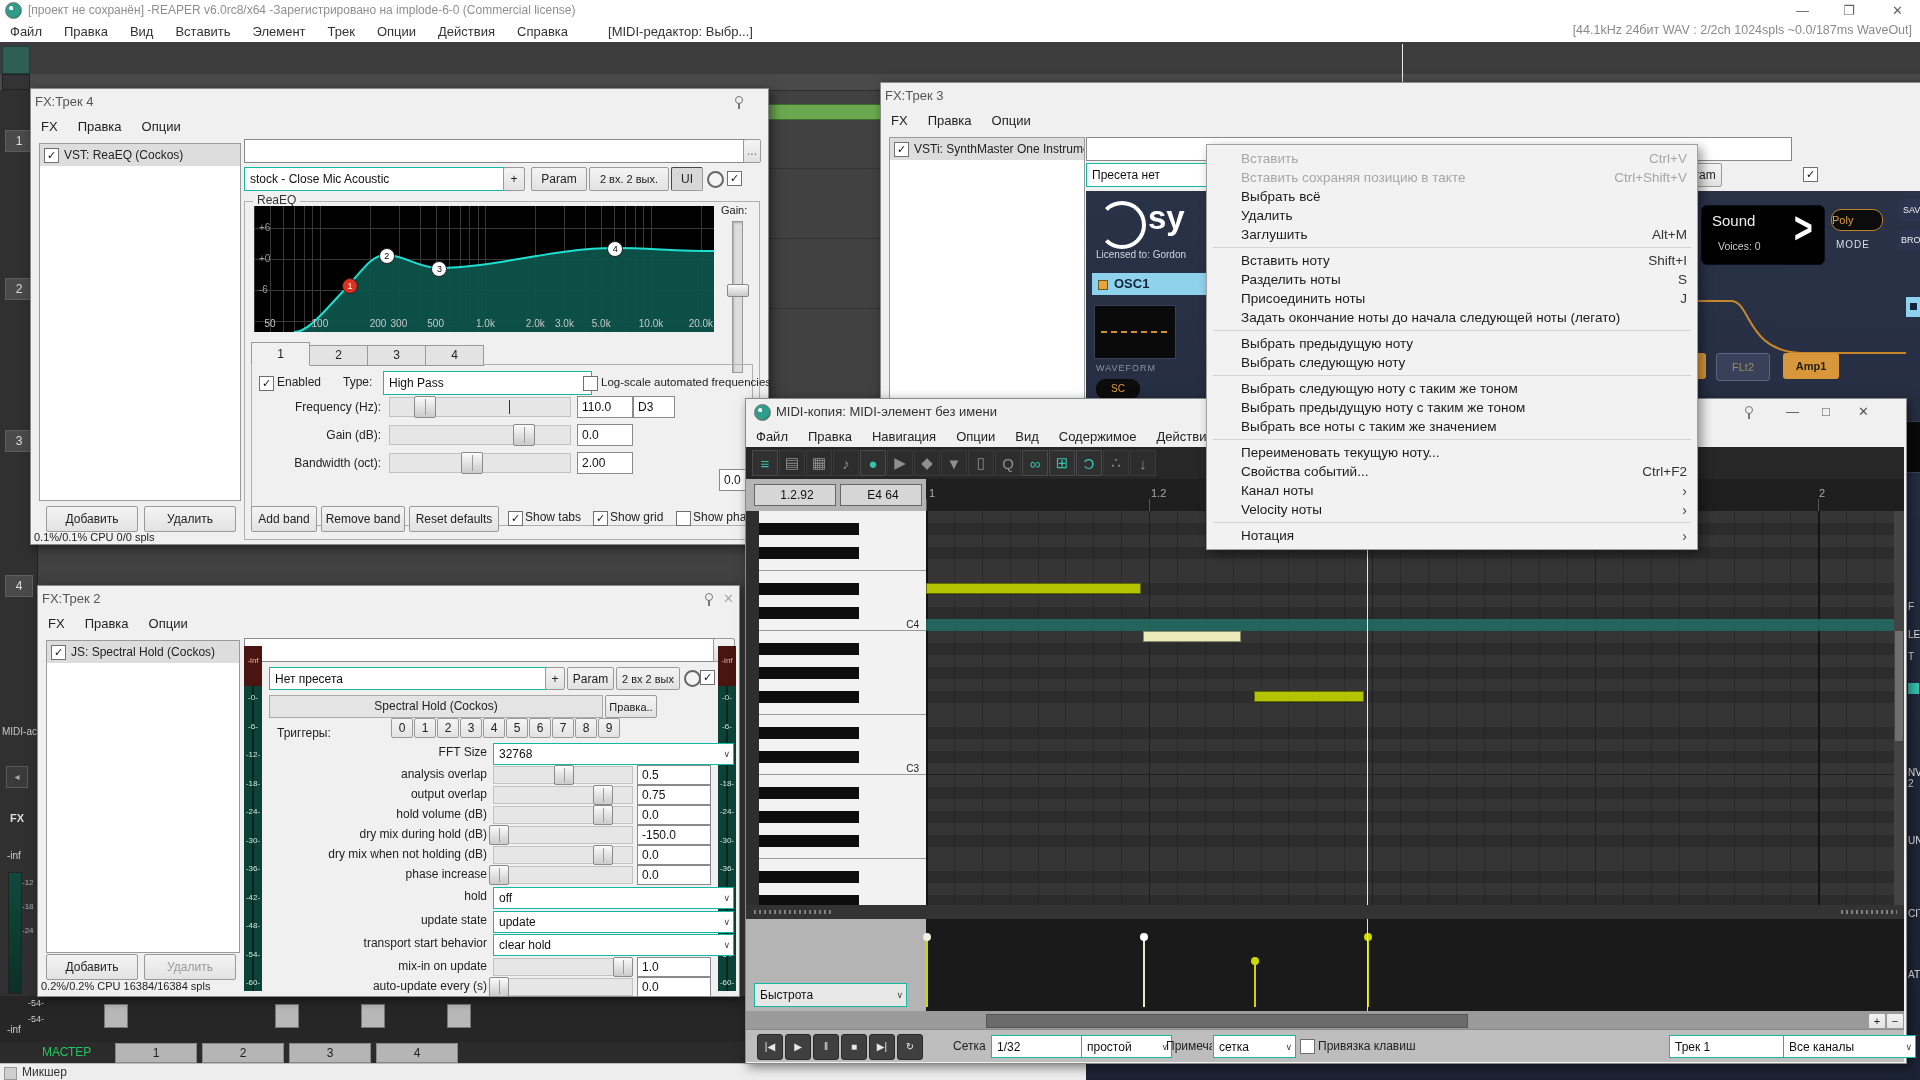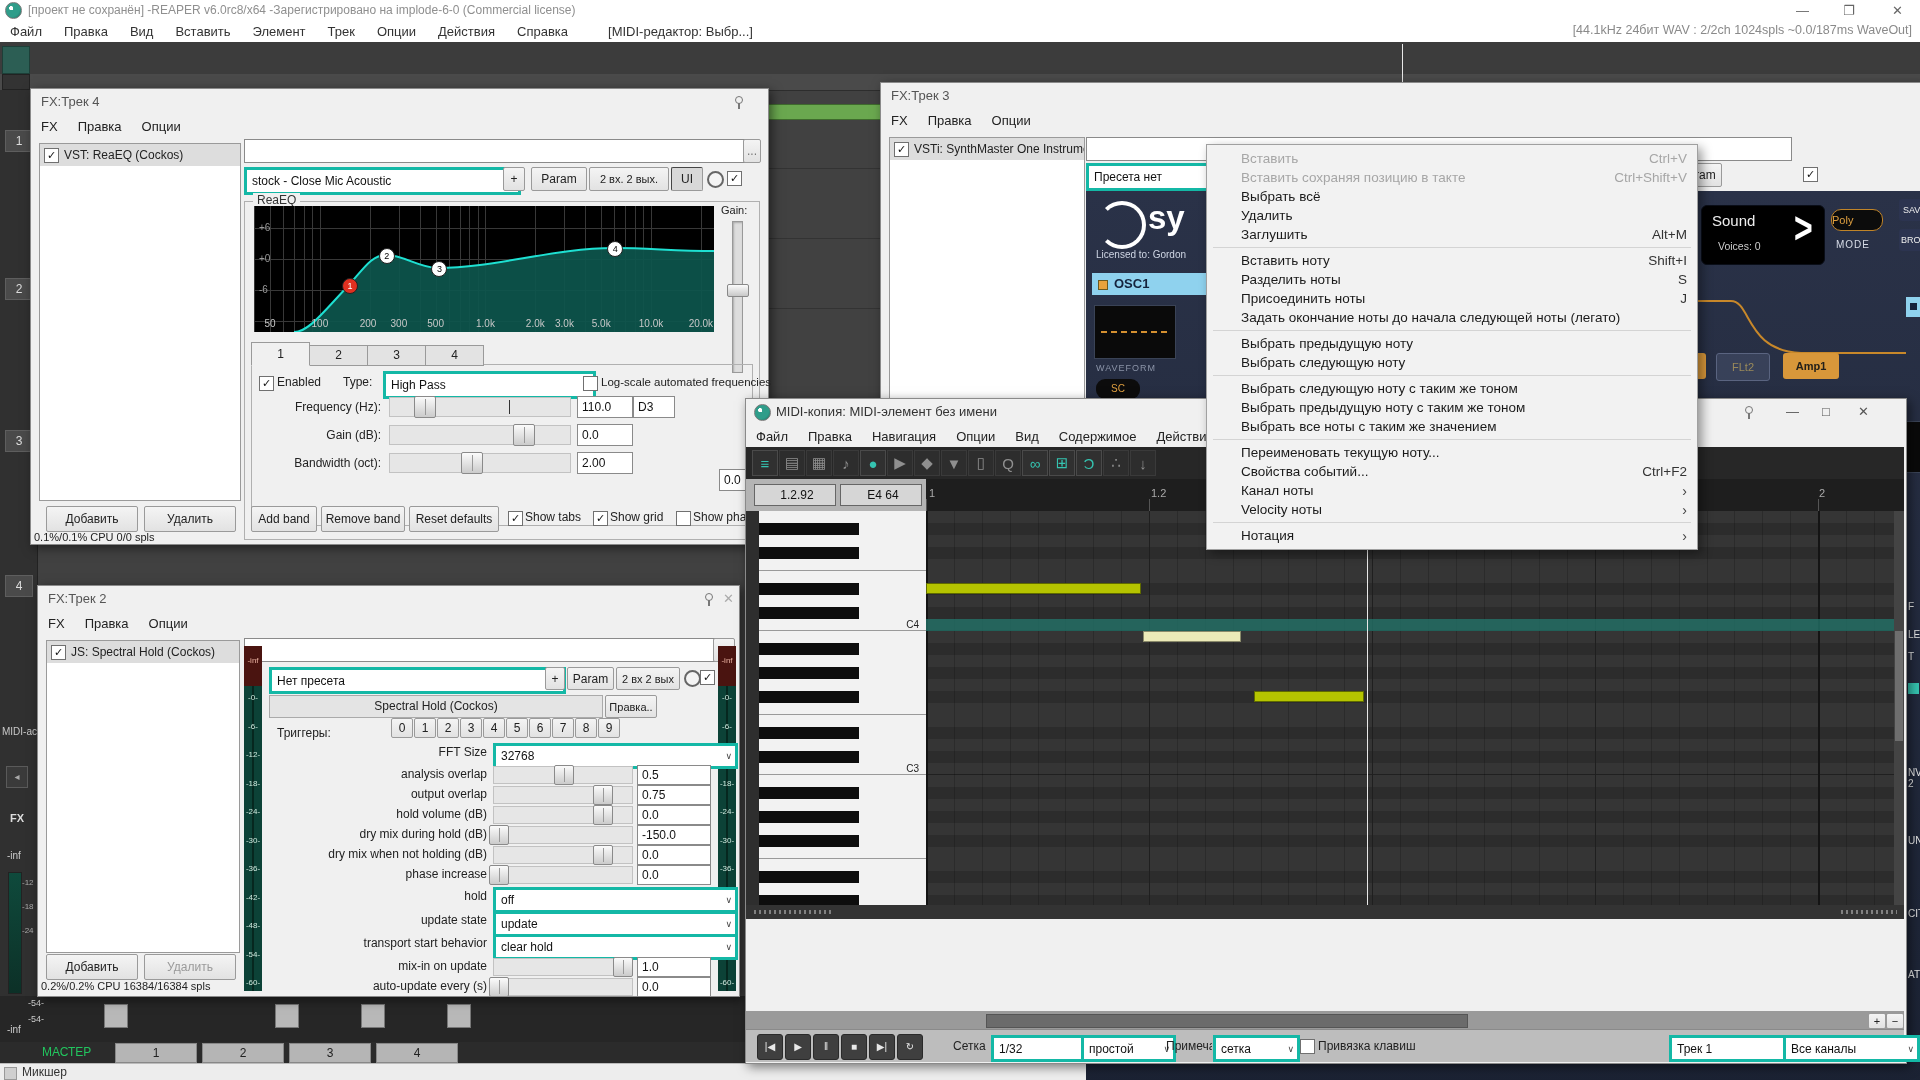--- a/index.html
+++ b/index.html
@@ -1,26 +1,26 @@
 <!DOCTYPE html>
 <html><head>
 <meta charset="utf-8">
 <style>
   html,body{margin:0;padding:0;background:#414141;width:1920px;height:1080px;overflow:hidden;
     font-family:"Liberation Sans","DejaVu Sans",sans-serif;-webkit-font-smoothing:antialiased;}
   #desktop{position:relative;width:1920px;height:1080px;overflow:hidden;}
   .abs{position:absolute;}
   .win{position:absolute;background:#f0f0f0;border:1px solid #8a8a8a;box-shadow:3px 3px 10px rgba(0,0,0,.5);color:#222;}
-  .wtitle{position:absolute;left:0;top:0;right:0;height:26px;font-size:13px;color:#555;line-height:26px;padding-left:10px;background:#f0f0f0;}
+  .wtitle{position:absolute;left:0;top:0;right:0;height:26px;font-size:13px;color:#555;line-height:26px;padding-left:4px;background:#f0f0f0;}
   .wmenu{position:absolute;display:flex;gap:20px;font-size:13px;color:#222;align-items:center;}
   .wmenu span{cursor:default;}
   .panel{position:absolute;background:#fff;border:1px solid #9a9a9a;}
   .btn{position:absolute;background:linear-gradient(#f4f4f4,#e2e2e2);border:1px solid #9a9a9a;font-size:12px;color:#222;display:flex;align-items:center;justify-content:center;border-radius:2px;}
   .btn.dis{color:#9a9a9a;}
-  .combo{position:absolute;background:#fff;border:3px solid #14b8a6;font-size:12px;color:#111;display:flex;align-items:center;padding:0 14px 0 5px;overflow:hidden;white-space:nowrap;}
+  .combo{position:absolute;background:#fff;border:1px solid #14b8a6;font-size:12px;color:#111;display:flex;align-items:center;padding:0 14px 0 5px;overflow:hidden;white-space:nowrap;}
   .combo::after{content:"∨";position:absolute;right:3px;top:50%;transform:translateY(-50%);font-size:9px;color:#444;}
   .tbx{position:absolute;background:#fff;border:1px solid #8a8a8a;font-size:12px;color:#111;padding:0 0 0 4px;display:flex;align-items:center;overflow:hidden;}
   .chk{position:absolute;width:13px;height:13px;background:#fff;border:1px solid #707070;font-size:11px;line-height:12px;text-align:center;color:#111;}
   .chk.on::after{content:"✓";}
   .lbl{position:absolute;font-size:12px;color:#222;white-space:nowrap;}
   .rlbl{position:absolute;font-size:12px;color:#222;white-space:nowrap;text-align:right;}
   .sl{position:absolute;background:#e6e6e6;border:1px solid #c2c2c2;}
   .sl .th{position:absolute;top:-2px;width:20px;background:linear-gradient(180deg,#fbfbfb,#cbcbcb);border:1px solid #8a8a8a;border-radius:2px;}
   .sl .th::after{content:"";position:absolute;left:50%;top:2px;bottom:2px;width:1px;background:#999;}
   .knob{position:absolute;width:13px;height:13px;border:2px solid #666;border-radius:50%;background:#f4f4f4;}
@@ -253,21 +253,21 @@
       <svg width="460" height="126" style="left:0;top:0;">
         <path d="M40,126 C55,126 70,105 95,79 C110,62 118,49 132,49 C150,49 165,62 184,62 C240,62 300,42 360,42 C395,42 420,45 460,45 L460,126 Z" fill="#0d564d" opacity="0.92"></path>
         <path d="M40,126 C55,126 70,105 95,79 C110,62 118,49 132,49 C150,49 165,62 184,62 C240,62 300,42 360,42 C395,42 420,45 460,45" fill="none" stroke="#1ee0d2" stroke-width="2"></path>
       </svg>
       <div id="eqlabels">
           <div style="position: absolute; left: 5px; top: 16px; font-size: 10px; color: rgb(154, 154, 154);">+6</div>
           <div style="position: absolute; left: 5px; top: 47px; font-size: 10px; color: rgb(154, 154, 154);">+0</div>
           <div style="position: absolute; left: 5px; top: 78px; font-size: 10px; color: rgb(154, 154, 154);">-6</div>
           <div style="position: absolute; left: 2.05579px; top: 112px; width: 28px; font-size: 10px; color: rgb(200, 200, 200); text-align: center;">50</div>
           <div style="position: absolute; left: 51.8988px; top: 112px; width: 28px; font-size: 10px; color: rgb(200, 200, 200); text-align: center;">100</div>
-          <div style="position: absolute; left: 100px; top: 112px; width: 28px; font-size: 10px; color: rgb(200, 200, 200); text-align: center;">200</div>
+          <div style="position: absolute; left: 110px; top: 112px; width: 28px; font-size: 10px; color: rgb(200, 200, 200); text-align: center;">200</div>
           <div style="position: absolute; left: 130.898px; top: 112px; width: 28px; font-size: 10px; color: rgb(200, 200, 200); text-align: center;">300</div>
           <div style="position: absolute; left: 167.631px; top: 112px; width: 28px; font-size: 10px; color: rgb(200, 200, 200); text-align: center;">500</div>
           <div style="position: absolute; left: 217.474px; top: 112px; width: 28px; font-size: 10px; color: rgb(200, 200, 200); text-align: center;">1.0k</div>
           <div style="position: absolute; left: 267.317px; top: 112px; width: 28px; font-size: 10px; color: rgb(200, 200, 200); text-align: center;">2.0k</div>
           <div style="position: absolute; left: 296.473px; top: 112px; width: 28px; font-size: 10px; color: rgb(200, 200, 200); text-align: center;">3.0k</div>
           <div style="position: absolute; left: 333.205px; top: 112px; width: 28px; font-size: 10px; color: rgb(200, 200, 200); text-align: center;">5.0k</div>
           <div style="position: absolute; left: 383.048px; top: 112px; width: 28px; font-size: 10px; color: rgb(200, 200, 200); text-align: center;">10.0k</div>
           <div style="position: absolute; left: 432.891px; top: 112px; width: 28px; font-size: 10px; color: rgb(200, 200, 200); text-align: center;">20.0k</div>
         </div>
       <div id="eqpoints">
@@ -628,20 +628,38 @@
       <div class="abs" style="left:1148px;top:0;width:10px;height:394px;background:#444;">
           <div class="abs" style="left:1px;top:120px;width:8px;height:110px;background:#6e6e6e;"></div>
         </div>
     </div>
 
     <div class="abs" style="left:0;top:506px;width:1158px;height:14px;background:#333;">
       <div class="abs" style="left:8px;top:5px;width:80px;height:4px;background:repeating-linear-gradient(90deg,#808080 0 2px,transparent 2px 5px);"></div>
       <div class="abs" style="left:1095px;top:5px;width:56px;height:4px;background:repeating-linear-gradient(90deg,#808080 0 2px,transparent 2px 5px);"></div>
     </div>
 
+    <div class="abs" id="cclane" style="left:0;top:520px;width:1158px;height:92px;background:#1a1a1a;overflow:hidden;">
+      <div class="abs" style="left:0;top:0;width:180px;height:92px;background:#b4b4b4;">
+        <div class="combo" style="left:8px;top:64px;width:132px;height:22px;background:#e8e8e8;">
+            <span>Быстрота</span>
+          </div>
+      </div>
+      <div id="ccstems">
+          <div style="position: absolute; left: 180px; top: 18px; width: 2px; height: 70px; background: rgb(205, 216, 0);"></div>
+          <div style="position: absolute; left: 177px; top: 14px; width: 8px; height: 8px; background: rgb(240, 240, 224); border-radius: 50%;"></div>
+          <div style="position: absolute; left: 397px; top: 18px; width: 2px; height: 70px; background: rgb(232, 232, 207);"></div>
+          <div style="position: absolute; left: 394px; top: 14px; width: 8px; height: 8px; background: rgb(255, 255, 255); border-radius: 50%;"></div>
+          <div style="position: absolute; left: 508px; top: 42px; width: 2px; height: 46px; background: rgb(205, 216, 0);"></div>
+          <div style="position: absolute; left: 505px; top: 38px; width: 8px; height: 8px; background: rgb(205, 216, 0); border-radius: 50%;"></div>
+          <div style="position: absolute; left: 621px; top: 18px; width: 2px; height: 70px; background: rgb(205, 216, 0);"></div>
+          <div style="position: absolute; left: 618px; top: 14px; width: 8px; height: 8px; background: rgb(205, 216, 0); border-radius: 50%;"></div>
+          <div style="position: absolute; left: 621px; top: 0px; width: 1px; height: 92px; background: rgb(222, 222, 222);"></div>
+        </div>
+    </div>
 
     <div class="abs" style="left:0;top:612px;width:1158px;height:18px;background:#9a9a9a;">
       <div class="abs" style="left:240px;top:3px;width:480px;height:12px;background:#6b6b6b;border:1px solid #555;"></div>
       <div class="btn" style="left:1122px;top:2px;width:16px;height:14px;font-size:11px;">+</div>
       <div class="btn" style="left:1140px;top:2px;width:16px;height:14px;font-size:11px;">−</div>
     </div>
 
     <div class="abs" id="midibar" style="left:0;top:630px;width:1158px;height:32px;background:#bdbdbd;border-top:1px solid #8a8a8a;">
       <div id="transport">
           <div style="position: absolute; left: 11px; top: 4px; width: 24px; height: 24px; background: rgb(63, 63, 63); border: 1px solid rgb(42, 42, 42); border-radius: 3px; color: rgb(232, 232, 232); font-size: 10px; text-align: center; line-height: 24px;">|◀</div>

